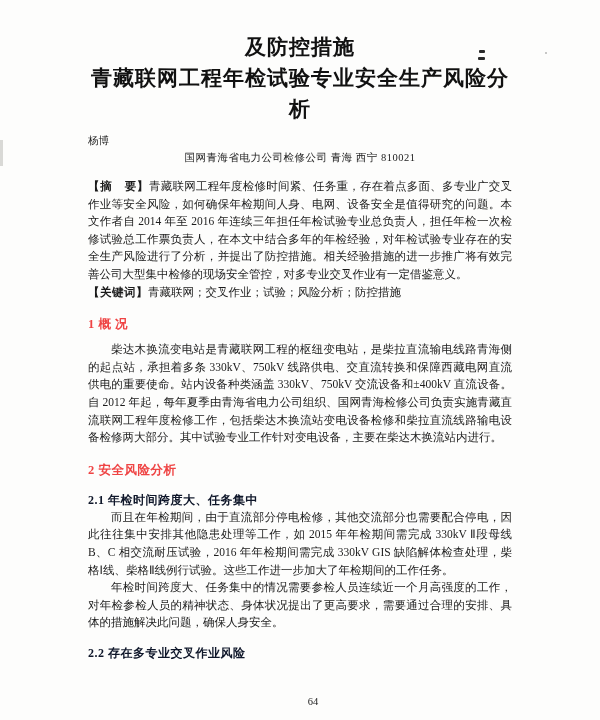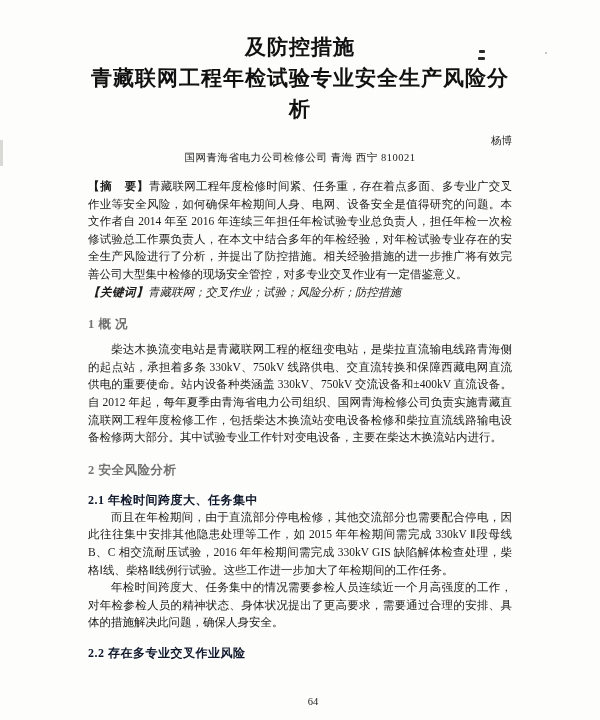--- a/index.html
+++ b/index.html
@@ -21,46 +21,46 @@
     text-align:center;
     font-size:21px;
     font-weight:bold;
     line-height:31px;
     letter-spacing:1px;
     color:#111;
   }
   .title .tline{display:block;}
   .author{
     margin-top:9px;
-    text-align:right;
+    text-align:left;
     font-size:10.5px;
     color:#222;
   }
   .affiliation{
     margin-top:3px;
     text-align:center;
     font-size:10.5px;
     letter-spacing:0.5px;
     color:#222;
   }
   p{margin:0;}
   .blk{
     font-size:11.5px;
     line-height:17.6px;
     text-align:justify;
   }
   .abstract{margin-top:13px;}
-  .keywords{margin-top:0;font-style:italic;}
+  .keywords{margin-top:0;}
   .lbl{font-weight:bold;letter-spacing:0.5px;}
   h2.sec{
     margin:15px 0 0 0;
     font-size:12.5px;
     font-weight:bold;
     letter-spacing:0.5px;
-    color:#737373;
+    color:#ef4444;
   }
   h3.subsec{
     margin:13px 0 0 0;
     font-size:12px;
     font-weight:bold;
     letter-spacing:0.5px;
     color:#0f172a;
   }
   .body{
     margin-top:8px;

